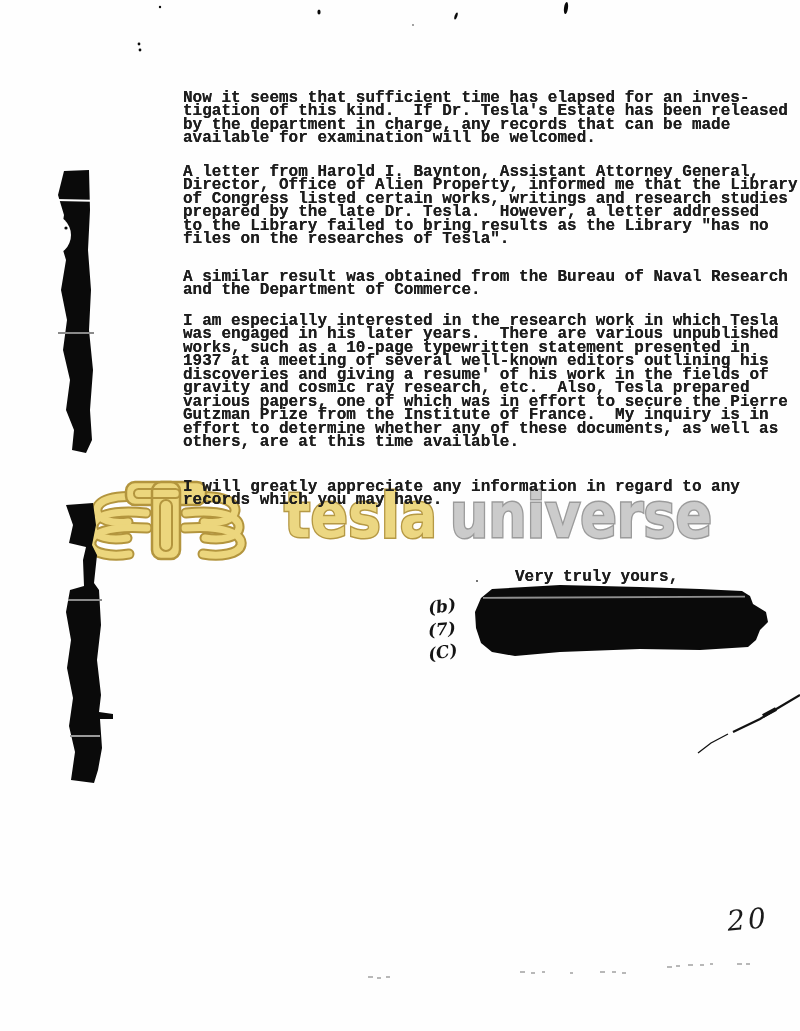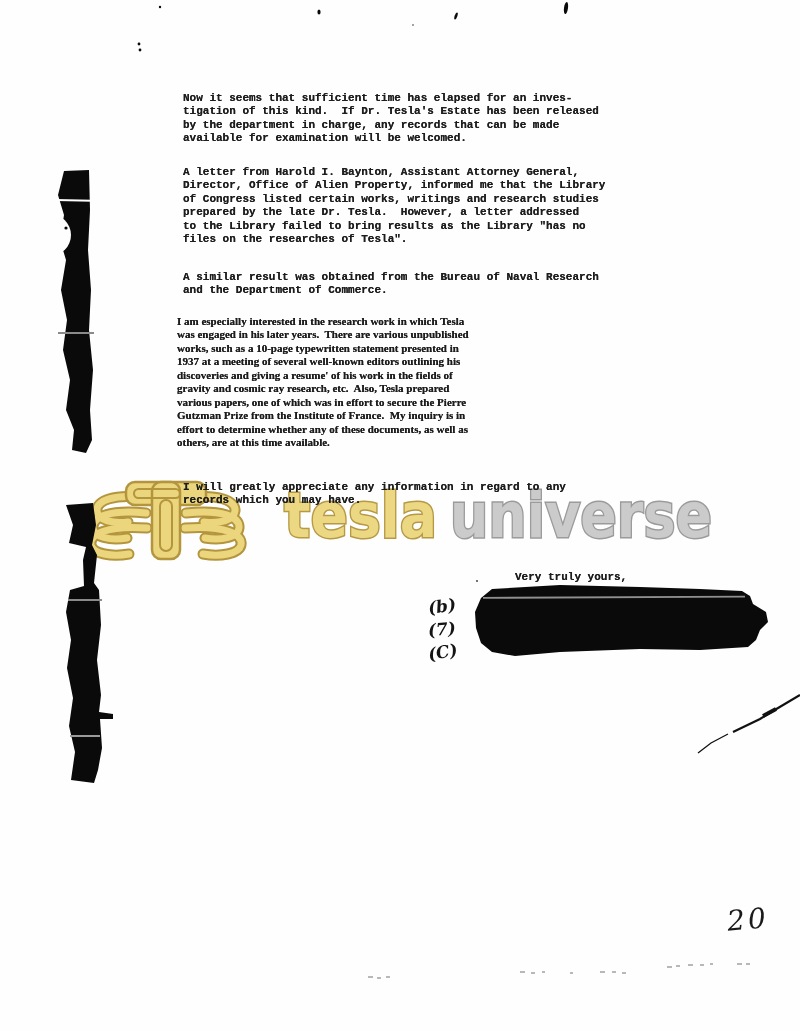--- a/index.html
+++ b/index.html
@@ -3,26 +3,26 @@
 <meta charset="utf-8">
 <style>
   html,body{margin:0;padding:0;background:#ffffff;}
   .page{position:relative;width:800px;height:1031px;background:#fefefe;overflow:hidden;
         font-family:"Liberation Mono",monospace;}
   .layer{position:absolute;left:0;top:0;width:800px;height:1031px;}
   .wm-layer{z-index:1;}
   .text-layer{z-index:2;}
   .marks-layer{z-index:3;pointer-events:none;}
   .tw{position:absolute;white-space:pre;font-family:"Liberation Mono",monospace;
-      font-size:11px;line-height:13.45px;font-weight:bold;color:#1d1d1d;
+      font-size:16px;line-height:13.45px;font-weight:bold;color:#1d1d1d;
       text-shadow:0 0 .35px #2a2a2a;}
   .p1{left:183px;top:92px;}
   .p2{left:183px;top:166px;}
   .p3{left:183px;top:271px;}
-  .p4{left:177px;top:315px;font-family:Liberation Serif, serif;}
+  .p4{left:183px;top:315px;}
   .p5{left:183px;top:481px;}
   .closing{left:515px;top:571px;}
   .codes{position:absolute;left:428px;top:595px;z-index:2;
          font-family:"DejaVu Serif",serif;font-style:italic;font-weight:bold;
          font-size:17px;color:#141414;}
   .code{height:23px;line-height:23px;}
   .code:nth-child(1){transform:rotate(-8deg);}
   .code:nth-child(2){transform:rotate(-5deg);}
   .code:nth-child(3){transform:rotate(-10deg);}
   .pageno{position:absolute;left:727px;top:903px;z-index:2;

